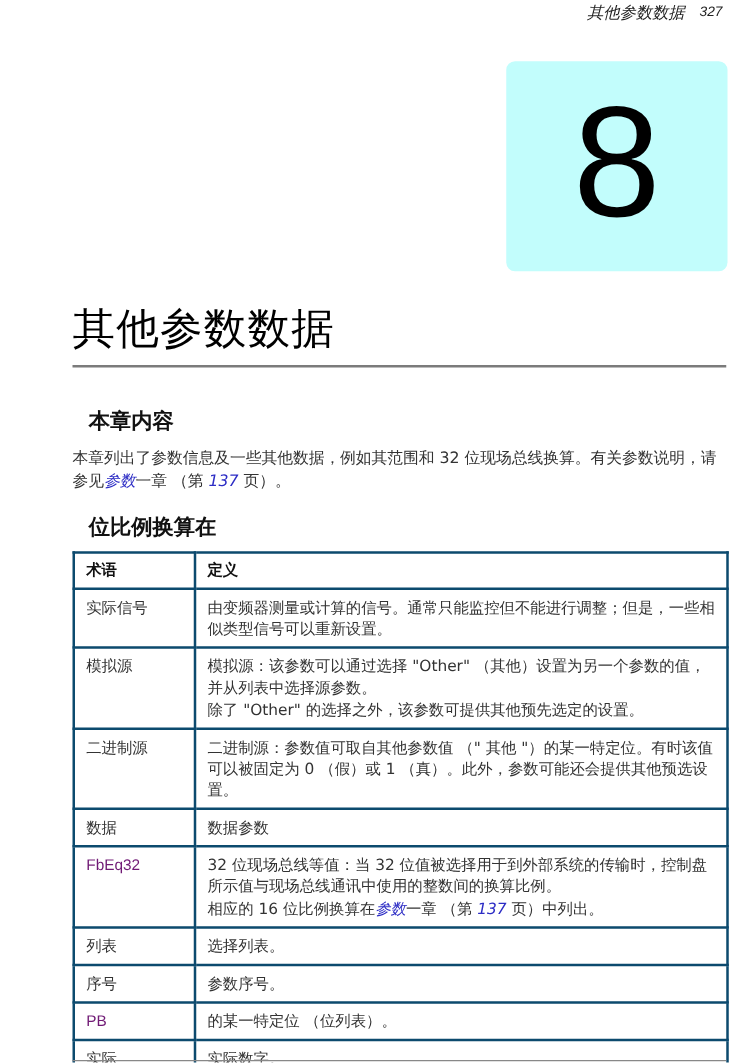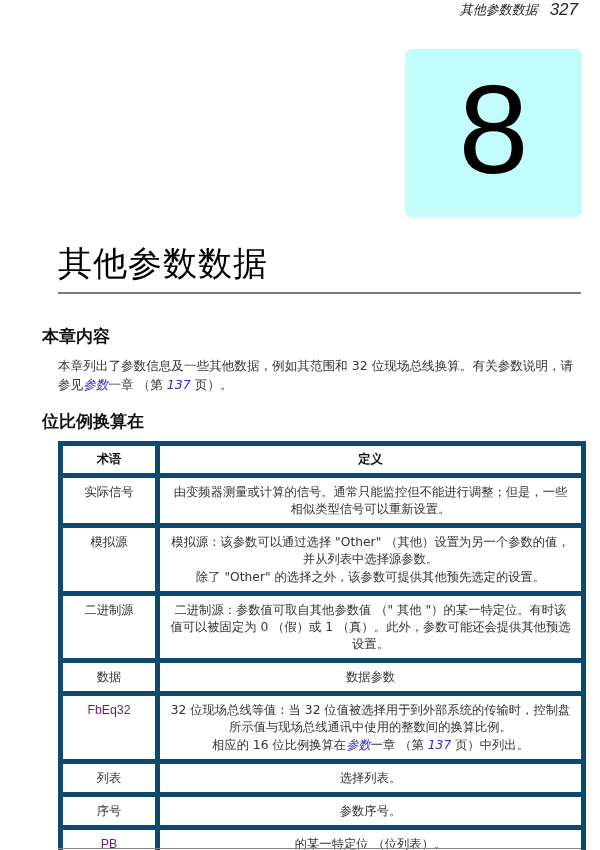--- a/index.html
+++ b/index.html
@@ -4,62 +4,62 @@
 <style>
   * { box-sizing: border-box; margin: 0; padding: 0; }
   html, body { width: 600px; height: 850px; background: #ffffff; overflow: hidden; }
   body { position: relative; font-family: "DejaVu Sans", "Liberation Sans", sans-serif; color: #1a1a1a; }
 
   .running-header {
     position: absolute; top: 0px; right: 22px; height: 20px;
     font-size: 13px; font-style: italic; color: #222;
     display: flex; align-items: center; gap: 12px;
   }
-  .running-header .pn { font-family: "Liberation Sans", sans-serif; font-weight: normal; font-size: 17px; }
+  .running-header .pn { font-family: "Liberation Sans", sans-serif; font-weight: normal; font-size: 11px; }
 
   .chapter-box {
     position: absolute; left: 405px; top: 49px; width: 177px; height: 168px;
     background: #c2fdfc; border-radius: 7px;
     display: flex; align-items: center; justify-content: center;
   }
   .chapter-box .num {
     font-family: "Liberation Sans", sans-serif; font-size: 126px; line-height: 1;
     color: #000; font-weight: normal; margin-top: -6px;
   }
 
   .chapter-title {
     position: absolute; left: 58px; top: 241px;
     font-size: 34px; line-height: 44px; color: #000; font-weight: normal; letter-spacing: 1px;
   }
   .title-rule {
     position: absolute; left: 58px; top: 292px; width: 523px; height: 2px; background: #7b7b7b;
   }
 
   .section-h {
-    position: absolute; left: 42px;
+    position: absolute; left: 71px;
     font-size: 17px; font-weight: bold; color: #111;
   }
   .section-h.s1 { top: 325px; }
   .section-h.s2 { top: 410px; }
 
   .intro {
     position: absolute; left: 58px; top: 356px; width: 522px;
     font-size: 12.6px; line-height: 19px; color: #333;
   }
   .link { color: #2d2dc5; font-style: italic; margin-top: 20px; }
 
   table.terms {
     position: absolute; left: 58px; top: 441px; width: 523px;
     border-collapse: collapse; table-layout: fixed;
     font-size: 12.3px; color: #333;
   }
   table.terms col.c1 { width: 97px; }
   table.terms col.c2 { width: 426px; }
   table.terms th, table.terms td {
-    border: 5px solid #0c4a6e; text-align: center; vertical-align: top;
+    border: 2px solid #0c4a6e; text-align: left; vertical-align: top;
     padding: 6px 9px 5px 9px; line-height: 17px;
   }
   table.terms th { font-weight: bold; color: #111; height: 26px; padding-top: 5px; }
   table.terms td p + p { margin-top: 1px; }
   .latin { font-family: "Liberation Sans", sans-serif; color: #701a75; }
 
   .footer-rule {
     position: absolute; left: 58px; top: 848px; width: 523px; height: 1px; background: #888;
   }
 </style>

